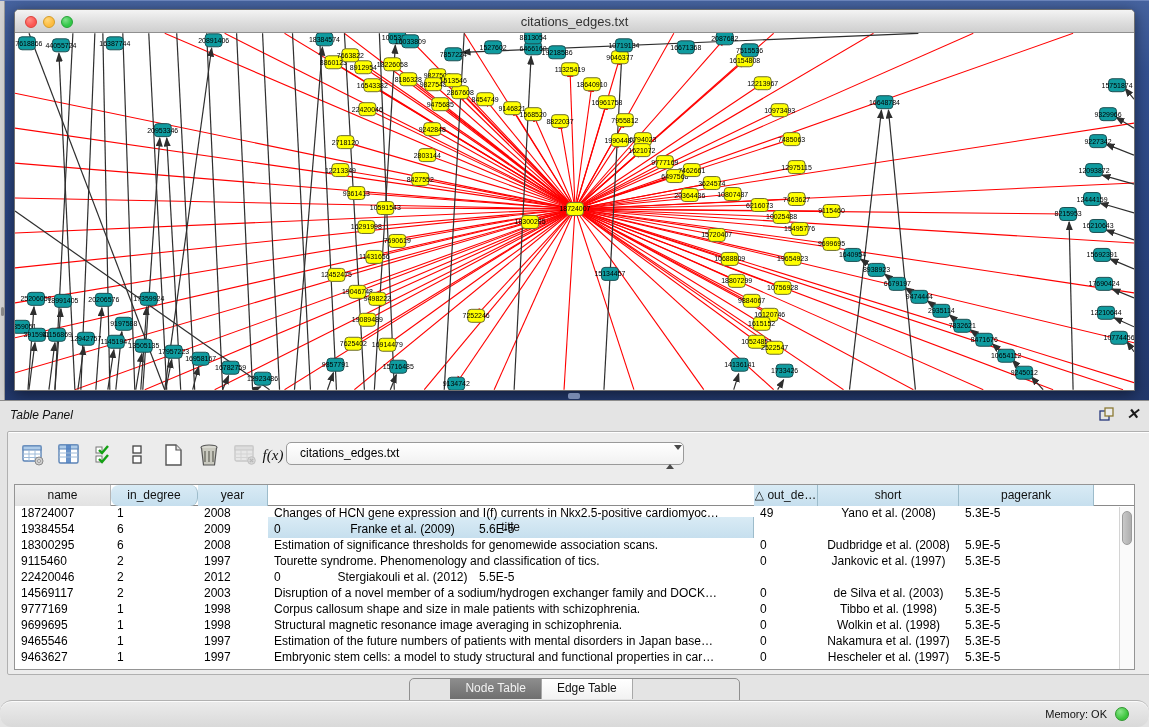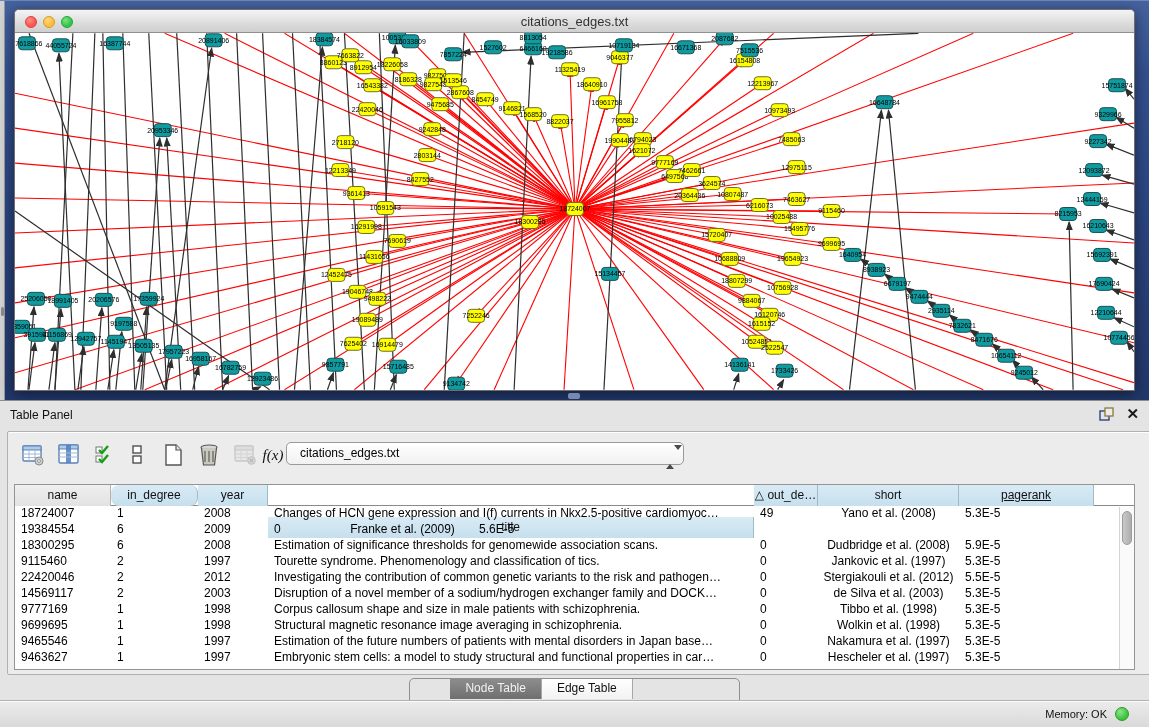--- a/index.html
+++ b/index.html
@@ -30,21 +30,21 @@
   .tl.grn { left:46px; background:radial-gradient(circle at 35% 30%, #7fe08b, #33c748 60%); border:1px solid #24a336; }
   #net-canvas { position:absolute; left:0; top:23px; width:1119px; height:357px; background:#fff; overflow:hidden; }
   #net-canvas svg { display:block; }
   .edge-red { stroke:#ff0000; stroke-width:1.1; fill:none; }
   .edge-blk { stroke:#2e2e2e; stroke-width:1.2; fill:none; }
   .node-label { font-family:"Liberation Sans",sans-serif; font-size:7px; fill:#000; text-anchor:middle; }
 
   
   #table-panel { position:absolute; left:0; top:400px; width:1149px; height:327px;
     background:#e4e4e4; border-top:1px solid #8c8c8c; }
-  #panel-bar { position:relative; height:28px; }
+  #panel-bar { position:relative; height:28px;font-style:italic; }
   #panel-bar .ptitle { position:absolute; left:10px; top:7px; font-size:12px; color:#111; }
   #panel-float { position:absolute; right:34px; top:6px; width:16px; height:15px; cursor:pointer; }
   #panel-close { position:absolute; right:10px; top:4px; font-size:15px; font-weight:bold; color:#1a1a1a; cursor:pointer; }
   #panel-inner { position:absolute; left:7px; top:30px; width:1144px; height:244px;
     background:#ececec; border:1px solid #b0b0b0; border-radius:2px;
     box-shadow:inset 0 1px 0 #fff; }
 
   
   #tp-toolbar { position:absolute; left:0; top:0; width:100%; height:46px; }
   .tbi { position:absolute; top:10px; width:26px; height:26px; display:flex; align-items:center; justify-content:center; cursor:pointer; }
@@ -76,21 +76,21 @@
   #tabs .seg-wrap { display:inline-flex; border:1px solid #8f8f8f; border-radius:5px; overflow:hidden;
     box-shadow:0 1px 0 rgba(255,255,255,.7); }
   .seg { height:20px; padding:0 15px; font-size:12px; line-height:19px; background:linear-gradient(180deg,#ffffff,#f2f2f2);
     color:#111; border-right:1px solid #a8a8a8; cursor:pointer; }
   .seg:last-child { border-right:none;margin-top:48px; }
   .seg.active { background:linear-gradient(180deg,#8d8d8d,#6f6f6f); color:#f2f2f2;margin-left:40px; }
 
   
   #statusbar { position:absolute; left:0; top:700px; width:1149px; height:27px;
     background:linear-gradient(180deg,#ececec,#d9d9d9); border-top:1px solid #b2b2b2;
-    box-shadow:inset 0 1px 0 #fbfbfb; }
+    box-shadow:inset 0 1px 0 #fbfbfb;border-radius:12px; }
   #memlabel { position:absolute; right:42px; top:7px; font-size:11px; color:#111; }
   #memdot { position:absolute; right:20px; top:6px; width:14px; height:14px; border-radius:50%;
     background:radial-gradient(circle at 35% 30%, #8ae68a, #3cc43c 65%); border:1px solid #2d962d; cursor:pointer; }
 </style>
 </head>
 <body>
 
 <div id="app">
 
   <div id="desktop">
@@ -896,21 +896,21 @@
       </div>
 
       <div id="tablebox">
         <div id="thead">
             <div class="hcell key" style="width: 96px;">name</div>
             <div class="hcell" style="width: 87px; border-radius: 8px;">in_degree</div>
             <div class="hcell" style="width: 70px;">year</div>
             <div class="hcell" style="width: 486px; margin-top: 32px;">title</div>
             <div class="hcell" style="width: 64px;">△ out_de…</div>
             <div class="hcell" style="width: 141px;">short</div>
-            <div class="hcell" style="width: 135px; text-decoration: underline;">pagerank</div>
+            <div class="hcell" style="width: 135px;">pagerank</div>
           </div>
         <div id="tbody">
             <div class="trow">
               <div class="tcell" style="width: 96px;">18724007</div>
               <div class="tcell" style="width: 87px;">1</div>
               <div class="tcell" style="width: 70px;">2008</div>
               <div class="tcell" style="width: 486px;">Changes of HCN gene expression and I(f) currents in Nkx2.5-positive cardiomyoc…</div>
               <div class="tcell" style="width: 64px;">49</div>
               <div class="tcell center" style="width: 141px;">Yano et al. (2008)</div>
               <div class="tcell" style="width: 135px;">5.3E-5</div>
@@ -938,21 +938,20 @@
               <div class="tcell" style="width: 70px;">1997</div>
               <div class="tcell" style="width: 486px;">Tourette syndrome. Phenomenology and classification of tics.</div>
               <div class="tcell" style="width: 64px;">0</div>
               <div class="tcell center" style="width: 141px;">Jankovic et al. (1997)</div>
               <div class="tcell" style="width: 135px;">5.3E-5</div>
             </div>
             <div class="trow">
               <div class="tcell" style="width: 96px;">22420046</div>
               <div class="tcell" style="width: 87px;">2</div>
               <div class="tcell" style="width: 70px;">2012</div>
-              <div class="tcell" style="width: 486px;">Investigating the contribution of common genetic variants to the risk and pathogen…</div>
               <div class="tcell" style="width: 64px;">0</div>
               <div class="tcell center" style="width: 141px;">Stergiakouli et al. (2012)</div>
               <div class="tcell" style="width: 135px;">5.5E-5</div>
             </div>
             <div class="trow">
               <div class="tcell" style="width: 96px;">14569117</div>
               <div class="tcell" style="width: 87px;">2</div>
               <div class="tcell" style="width: 70px;">2003</div>
               <div class="tcell" style="width: 486px;">Disruption of a novel member of a sodium/hydrogen exchanger family and DOCK…</div>
               <div class="tcell" style="width: 64px;">0</div>

